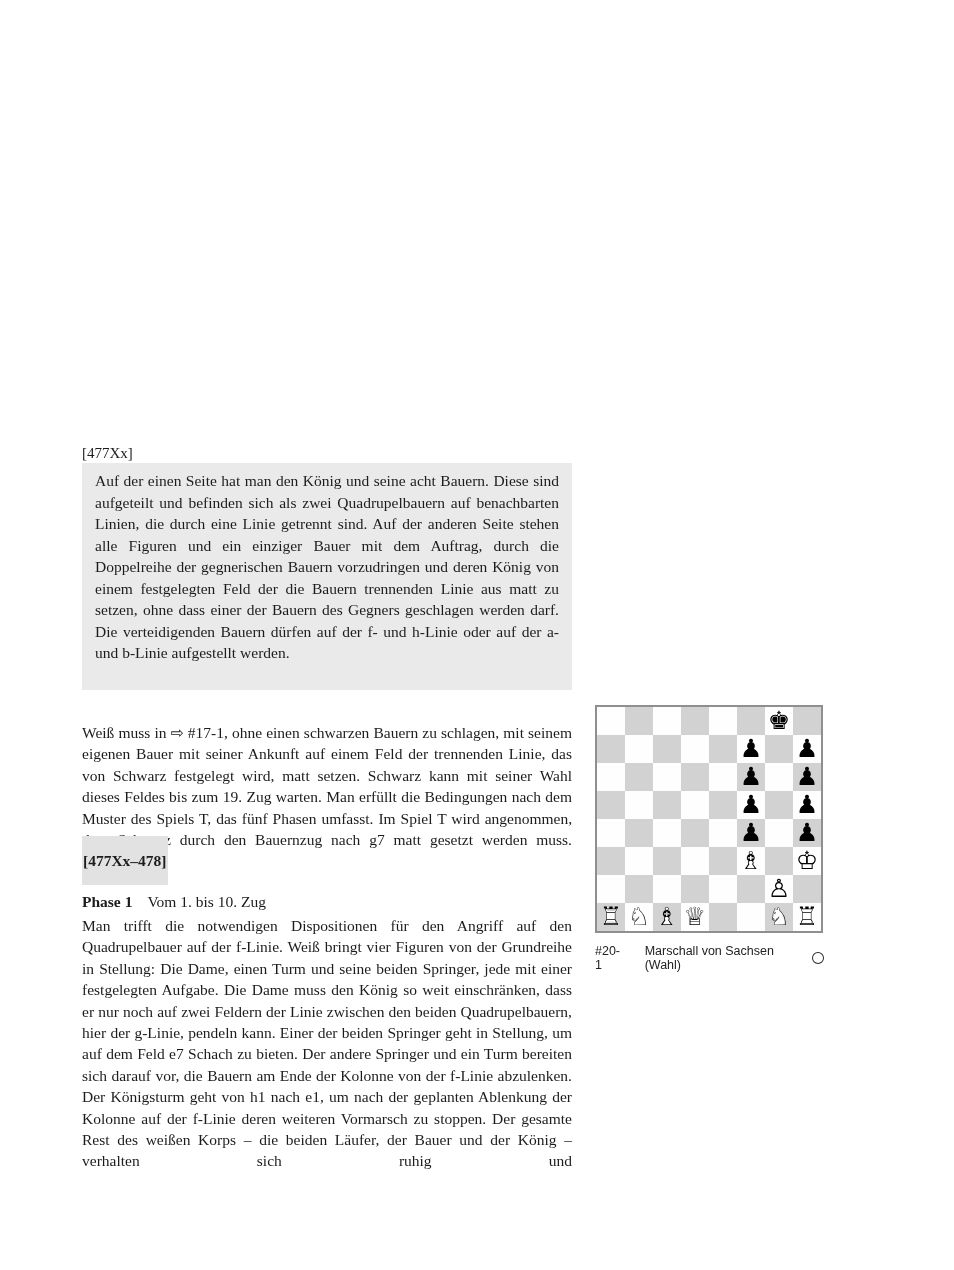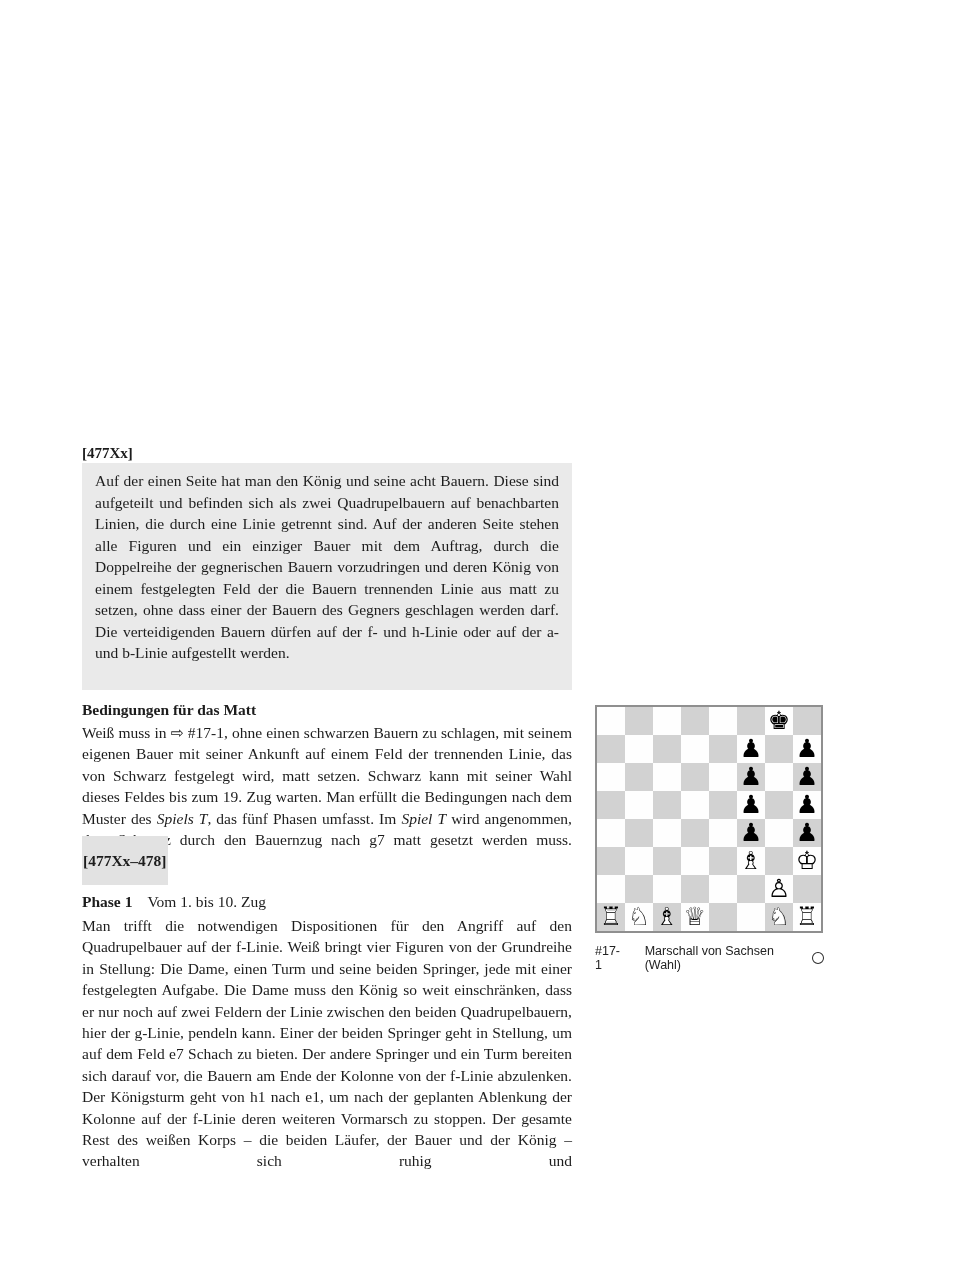--- a/index.html
+++ b/index.html
@@ -12,42 +12,42 @@
     overflow:hidden;
   }
   .chapter-title{
     position:absolute;left:82px;top:181px;
     font-size:26px;font-weight:bold;letter-spacing:.2px;
     display:flex;
   }
   .chapter-title .num{margin-right:17px;}
   .ref-label{
     position:absolute;left:82px;top:445px;
-    font-size:15px;font-weight:bold;
+    font-size:15px;font-weight:normal;
   }
   .quote-box{
     position:absolute;left:82px;top:463px;width:490px;height:227px;
     background:#eaeaea;
     box-sizing:border-box;
     padding:7px 13px 0 13px;
     font-size:15.5px;line-height:21.5px;
     text-align:justify;
   }
   .col-head{
     position:absolute;left:82px;width:490px;
     font-size:15.5px;font-weight:bold;
   }
   .col-para{
     position:absolute;left:82px;width:490px;
     font-size:15.5px;line-height:21.4px;
     text-align:justify;text-align-last:justify;
   }
   .phase-head{position:absolute;left:82px;width:490px;font-size:15.5px;}
   .phase-head .lbl{font-weight:bold;margin-right:15px;}
-  .it{font-style:italic;}
+  .it{}
   .refhl{font-weight:bold;background:#e2e2e2;padding:16px 1px;}
   
   .board{
     position:absolute;left:595px;top:705px;
     width:224px;height:224px;
     border:2px solid #8f8f8f;
     display:grid;
     grid-template-columns:repeat(8,28px);
     grid-template-rows:repeat(8,28px);
   }
@@ -84,21 +84,20 @@
 
 <div class="page">
 
 
   <div class="ref-label">[477Xx]</div>
 
   <div class="quote-box">
     <span>Auf der einen Seite hat man den König und seine acht Bauern. Diese sind aufgeteilt und befinden sich als zwei Quadrupelbauern auf benachbarten Linien, die durch eine Linie getrennt sind. Auf der anderen Seite stehen alle Figuren und ein einziger Bauer mit dem Auftrag, durch die Doppelreihe der gegnerischen Bauern vorzudringen und deren König von einem festgelegten Feld der die Bauern trennenden Linie aus matt zu setzen, ohne dass einer der Bauern des Gegners geschlagen werden darf. Die verteidigenden Bauern dürfen auf der f- und h-Linie oder auf der a- und b-Linie aufgestellt werden.</span>
   </div>
 
-  <div class="col-head" style="top:701px;">Bedingungen für das Matt</div>
 
   <p class="col-para" style="top:722px;margin:0;"><span>Weiß muss in ⇨ #17-1, ohne einen schwarzen Bauern zu schlagen, mit seinem eigenen Bauer mit seiner Ankunft auf einem Feld der trennenden Linie, das von Schwarz festgelegt wird, matt setzen. Schwarz kann mit seiner Wahl dieses Feldes bis zum 19. Zug warten. Man erfüllt die Bedingungen nach dem Muster des </span><span class="it">Spiels T</span><span>, das fünf Phasen umfasst. Im </span><span class="it">Spiel T</span><span> wird angenommen, dass Schwarz durch den Bauernzug nach g7 matt gesetzt werden muss. </span><span class="refhl">[477Xx–478]</span></p>
 
   <div class="phase-head" style="top:893px;">
     <span class="lbl">Phase 1</span><span>Vom 1. bis 10. Zug</span>
   </div>
 
   <p class="col-para" style="top:915px;margin:0;">Man trifft die notwendigen Dispositionen für den Angriff auf den Quadrupelbauer auf der f-Linie. Weiß bringt vier Figuren von der Grundreihe in Stellung: Die Dame, einen Turm und seine beiden Springer, jede mit einer festgelegten Aufgabe. Die Dame muss den König so weit einschränken, dass er nur noch auf zwei Feldern der Linie zwischen den beiden Quadrupelbauern, hier der g-Linie, pendeln kann. Einer der beiden Springer geht in Stellung, um auf dem Feld e7 Schach zu bieten. Der andere Springer und ein Turm bereiten sich darauf vor, die Bauern am Ende der Kolonne von der f-Linie abzulenken. Der Königsturm geht von h1 nach e1, um nach der geplanten Ablenkung der Kolonne auf der f-Linie deren weiteren Vormarsch zu stoppen. Der gesamte Rest des weißen Korps – die beiden Läufer, der Bauer und der König – verhalten sich ruhig und</p>
 
   <div class="board">
@@ -243,18 +242,18 @@
       </div>
       <div class="sq light">
         <div class="pc">
           <span class="w-fill">♜</span>
           <span class="outline">♖</span>
         </div>
       </div>
     </div>
 
   <div class="caption">
-    <span class="cid">#17-1</span>
+    <span class="cid">#20-1</span>
     <span>Marschall von Sachsen (Wahl)</span>
     <span class="to-move-circle"></span>
   </div>
 
 </div>
 
 </body></html>

